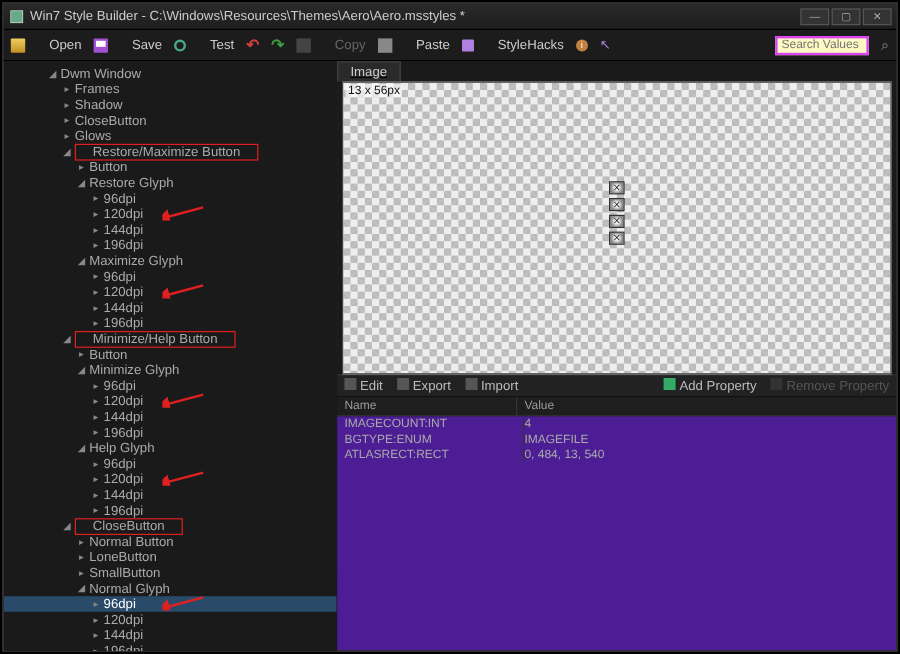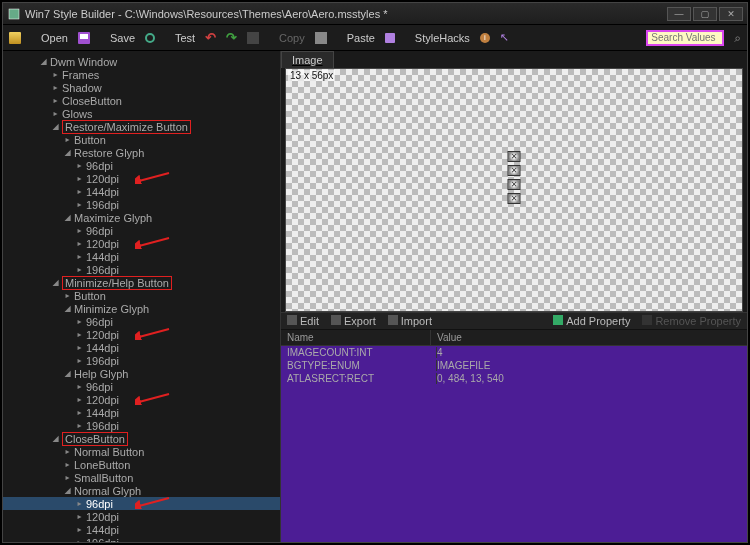--- a/index.html
+++ b/index.html
@@ -28,21 +28,21 @@
 .search-ico { color: #888; font-size: 12px; }
 .body { flex: 1; display: flex; overflow: hidden; }
 .tree { width: 277px; background: #1a1a1a; overflow: auto; font-size: 11px; color: #aaa; padding: 4px 0; position: relative; }
 .tree::-webkit-scrollbar { width: 10px; }
 .tree::-webkit-scrollbar-track { background: #222; }
 .tree::-webkit-scrollbar-thumb { background: #444; }
 .node { display: flex; align-items: center; height: 13px; cursor: pointer; white-space: nowrap; position: relative; }
 .exp { width: 9px; text-align: center; font-size: 8px; color: #888; margin-right: 2px; }
 .node.sel { background: #2a4a6a; color: #fff; }
 .node .lbl { }
-.redbox { border: 1px solid #e02020; padding: 0 2px; }
+.redbox { border: 1px solid #e02020; padding: 0 14px; }
 .right { flex: 1; display: flex; flex-direction: column; background: #1a1a1a; border-left: 1px solid #333; }
 .tabrow { display: flex; background: #1a1a1a; text-decoration: underline; }
 .tab { background: #2a2a2a; color: #ccc; font-size: 11px; padding: 2px 10px; border: 1px solid #444; border-bottom: none; cursor: pointer; }
 .preview { height: 244px; margin: 0 4px 0 4px; border: 1px solid #444; position: relative;
   background-image:
     linear-gradient(45deg,#bbb 25%,transparent 25%),
     linear-gradient(-45deg,#bbb 25%,transparent 25%),
     linear-gradient(45deg,transparent 75%,#bbb 75%),
     linear-gradient(-45deg,transparent 75%,#bbb 75%);
   background-size: 12px 12px;

